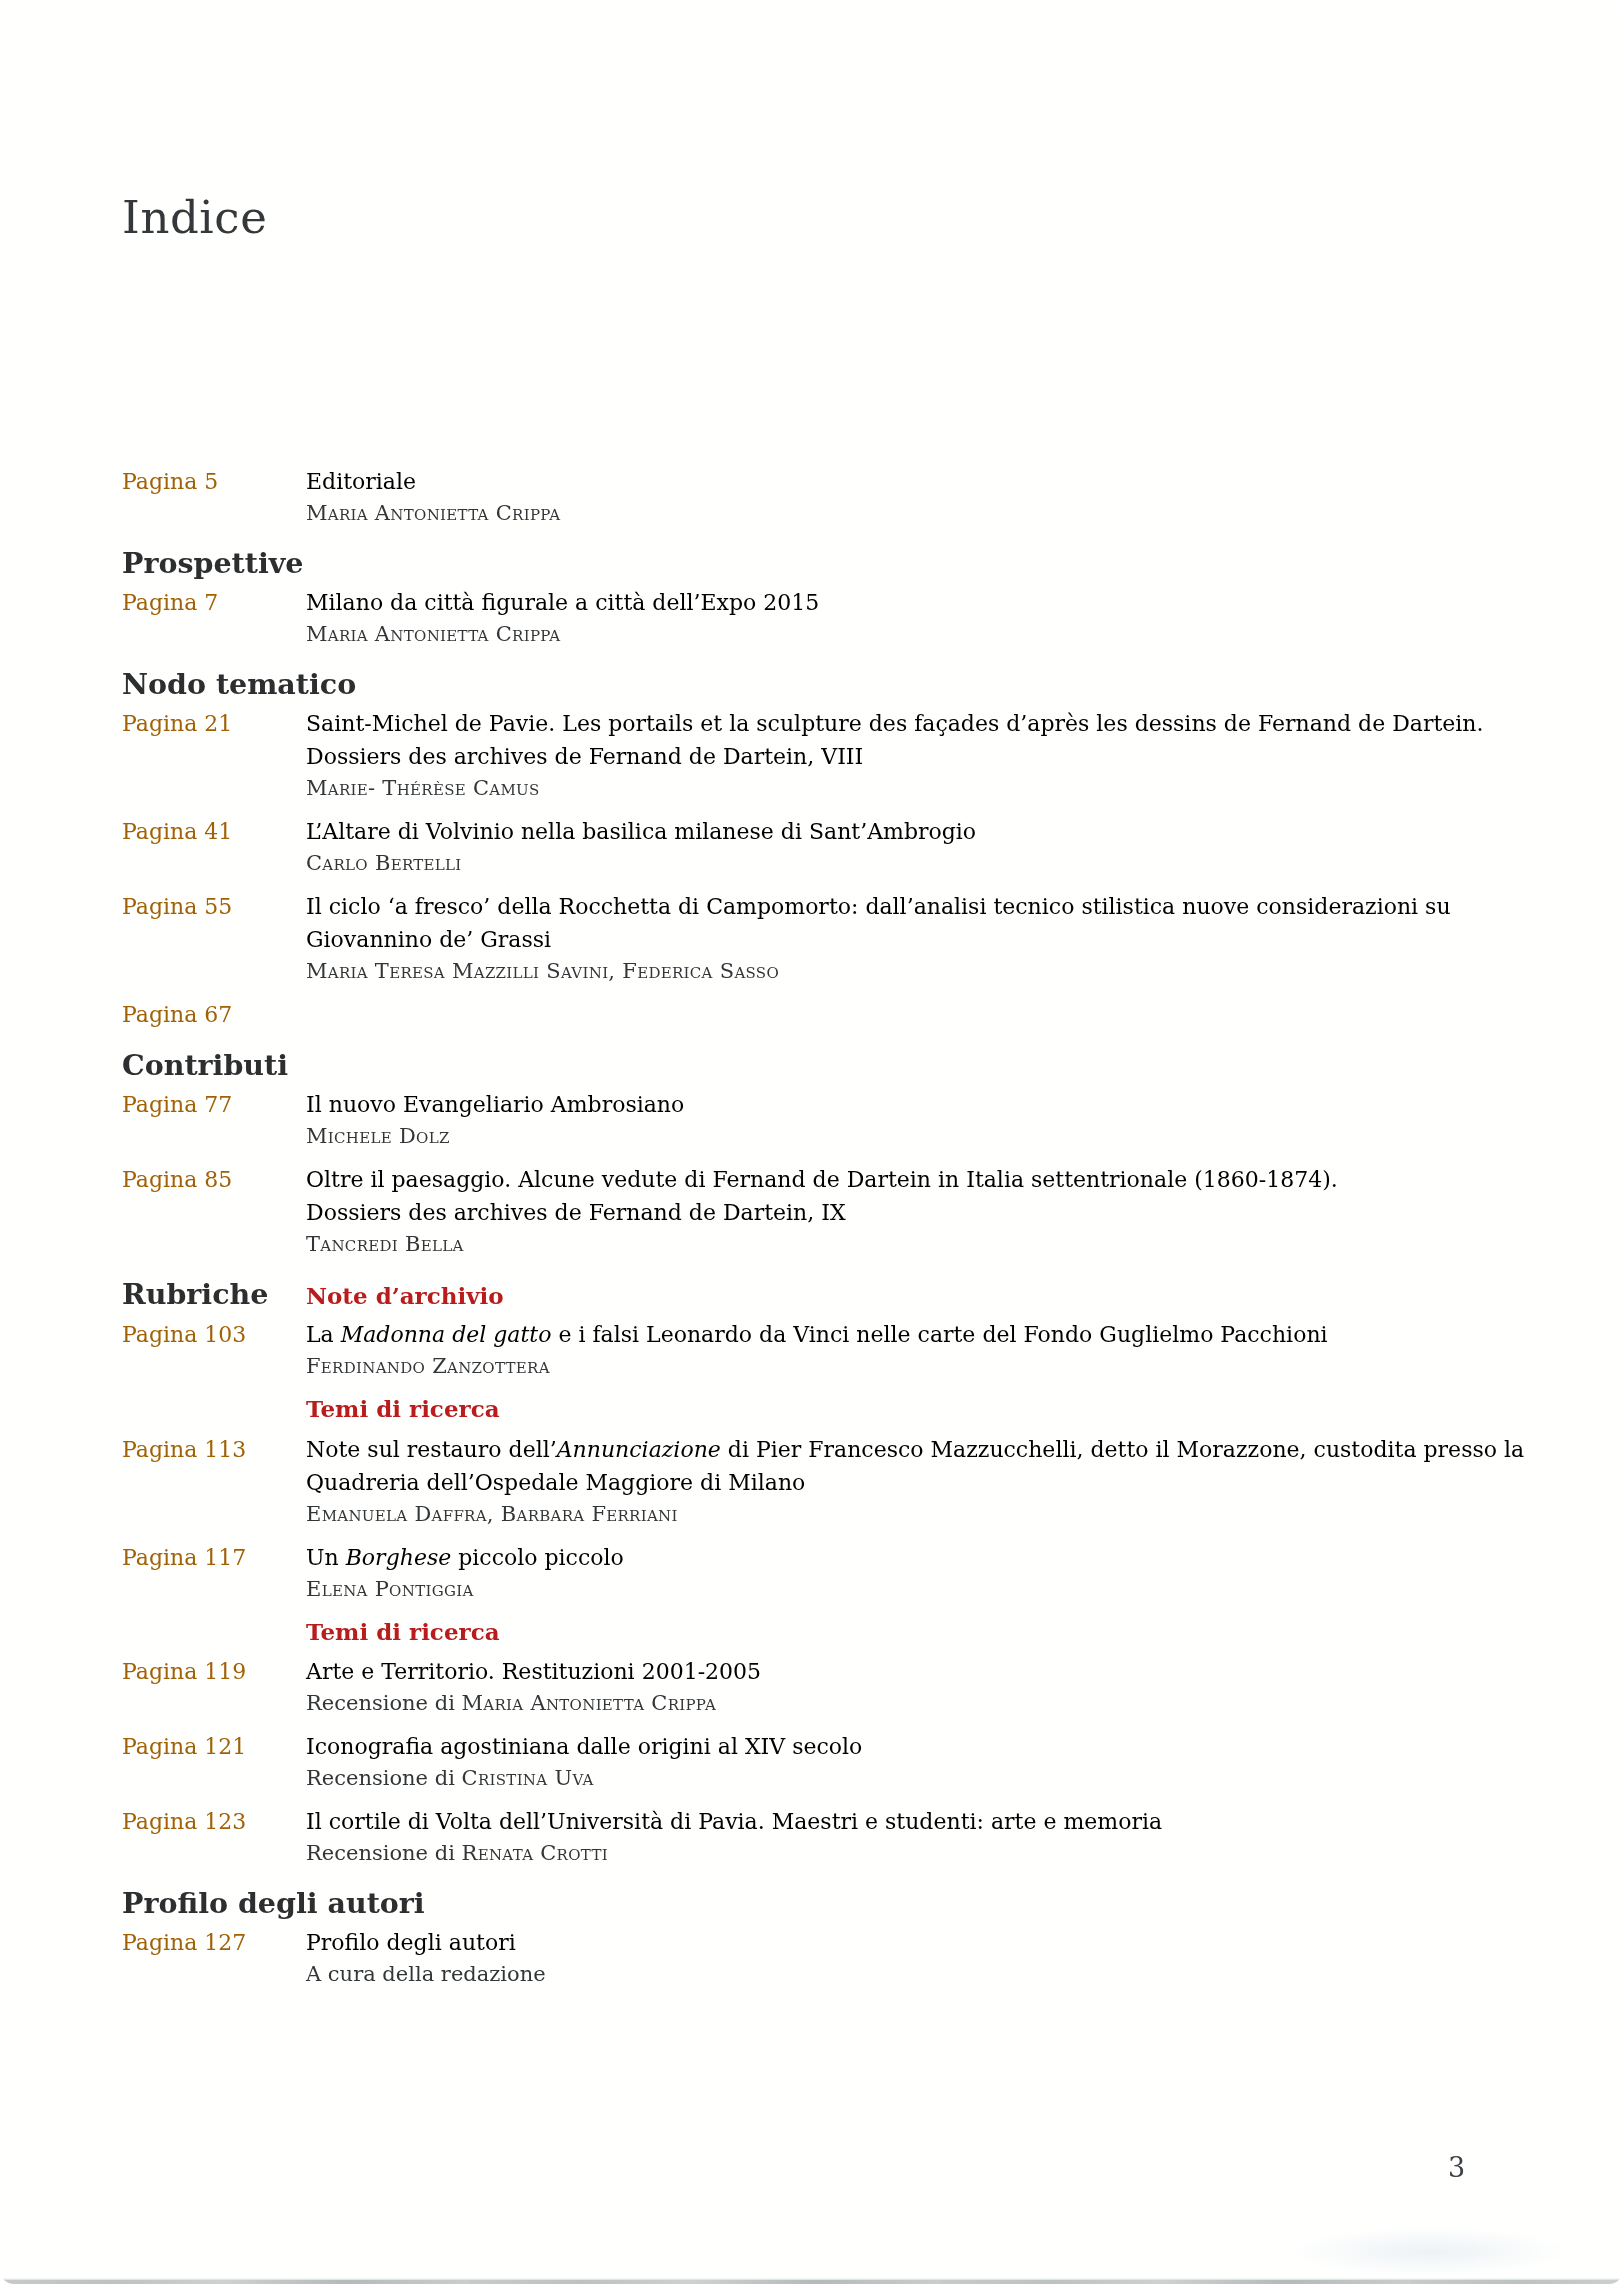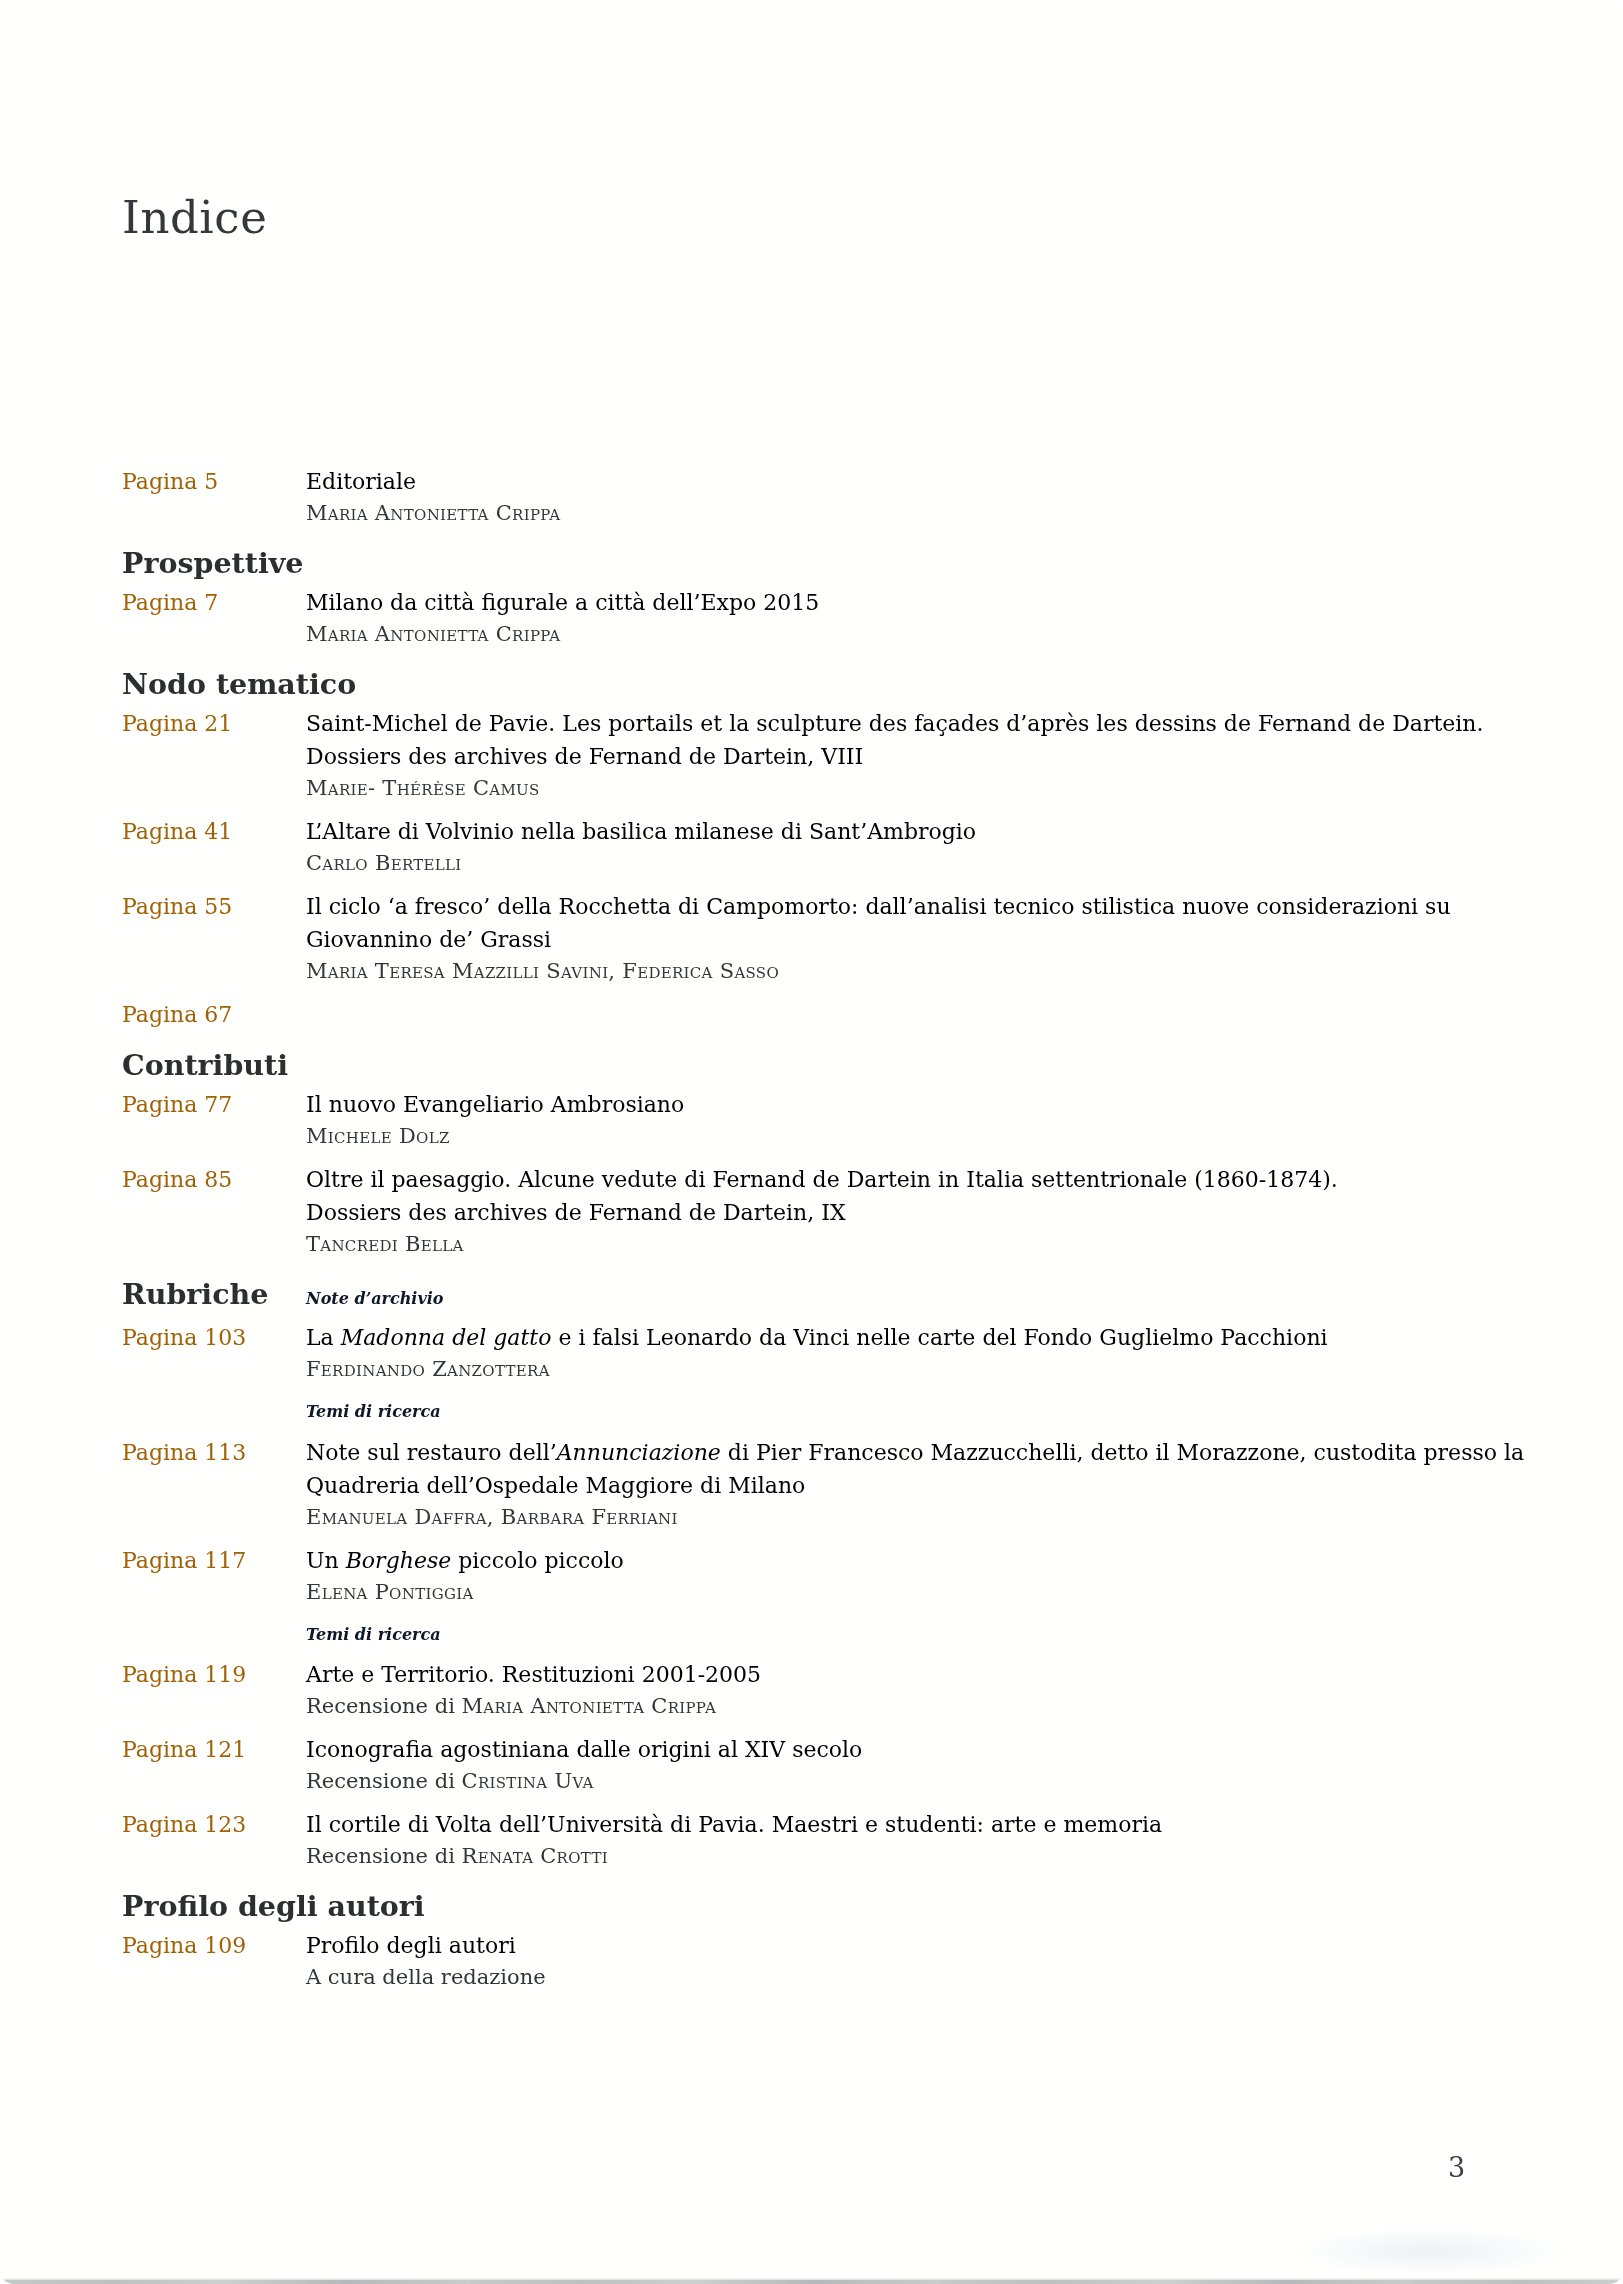--- a/index.html
+++ b/index.html
@@ -58,25 +58,24 @@
   .smallcaps{font-variant:small-caps;letter-spacing:0.3px;}
   .section-heading-row{margin-top:18.6px;margin-bottom:7.4px;}
   .section-heading{
     font-size:28.5px;
     line-height:31px;
     font-weight:700;
     color:#2c2e30;
     white-space:nowrap;
   }
   .subsection{
-    font-size:16px;
+    font-size:23px;
     line-height:31px;
     font-weight:700;
-    font-style:italic;
-    color:#0f172a;
+    color:#b91c1c;
     white-space:nowrap;
   }
   .subheader-row{margin-top:10px;margin-bottom:8.7px;}
   .page-number{
     position:absolute;
     left:1448px;
     top:2152px;
     font-size:27px;
     color:#3c4146;
   }
@@ -244,21 +243,21 @@
           <div class="title-line">Il cortile di Volta dell’Università di Pavia. Maestri e studenti: arte e memoria</div>
           <div class="authors"><span>Recensione di </span><span class="smallcaps">Renata Crotti</span></div>
         </div>
       </div>
 
       <div class="row section-heading-row">
         <div class="section-heading">Profilo degli autori</div>
         <div></div>
       </div>
       <div class="row entry">
-        <div class="page-col">Pagina 109</div>
+        <div class="page-col">Pagina 127</div>
         <div>
           <div class="title-line">Profilo degli autori</div>
           <div class="authors">A cura della redazione</div>
         </div>
       </div>
 
     </div>
   </div>
 
   <div class="page-number">3</div>

